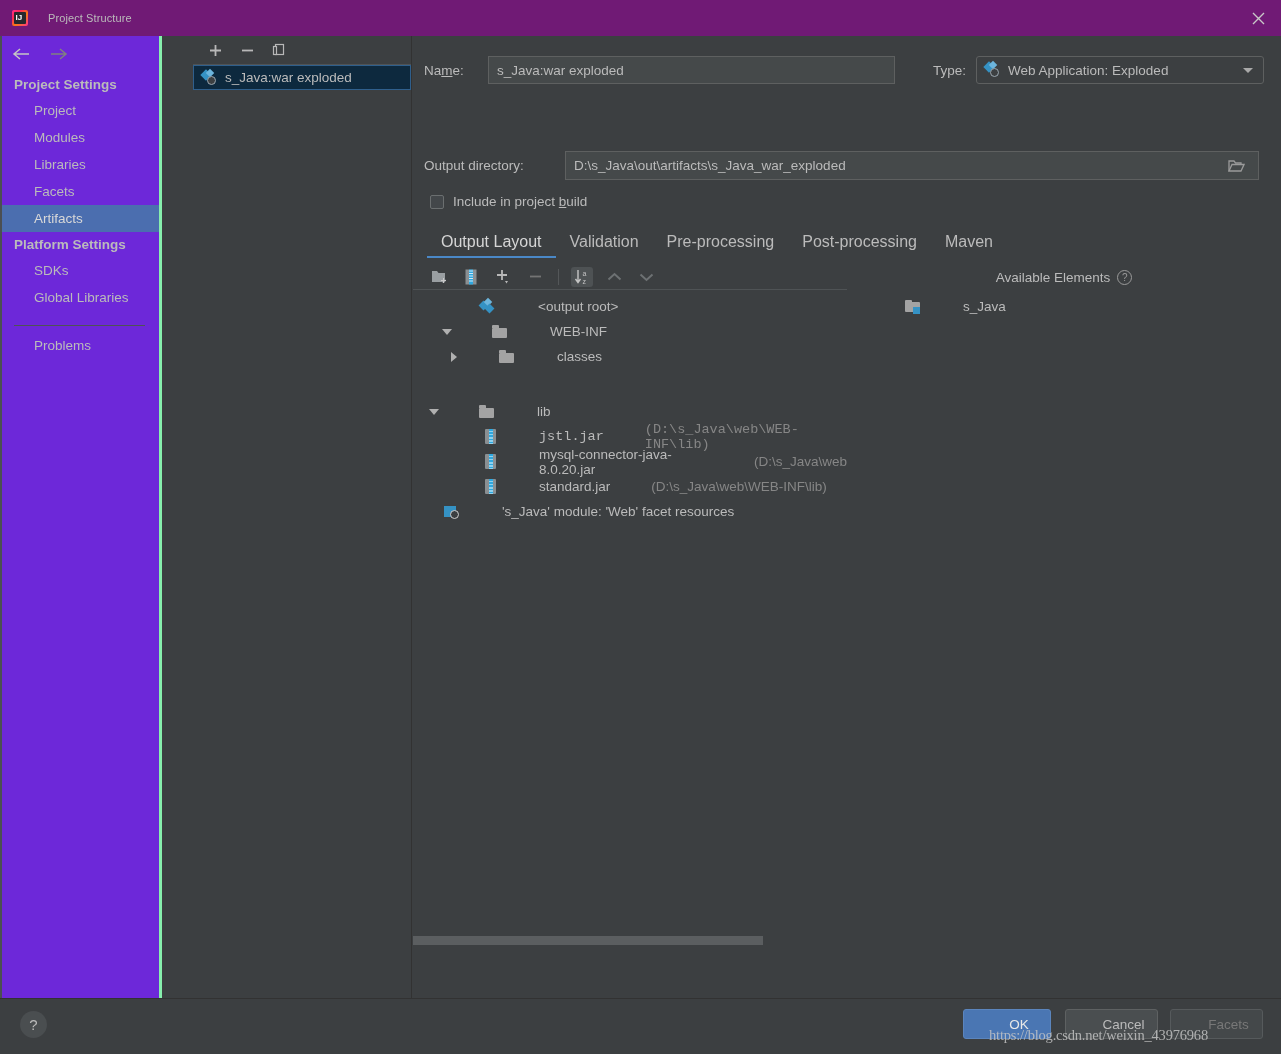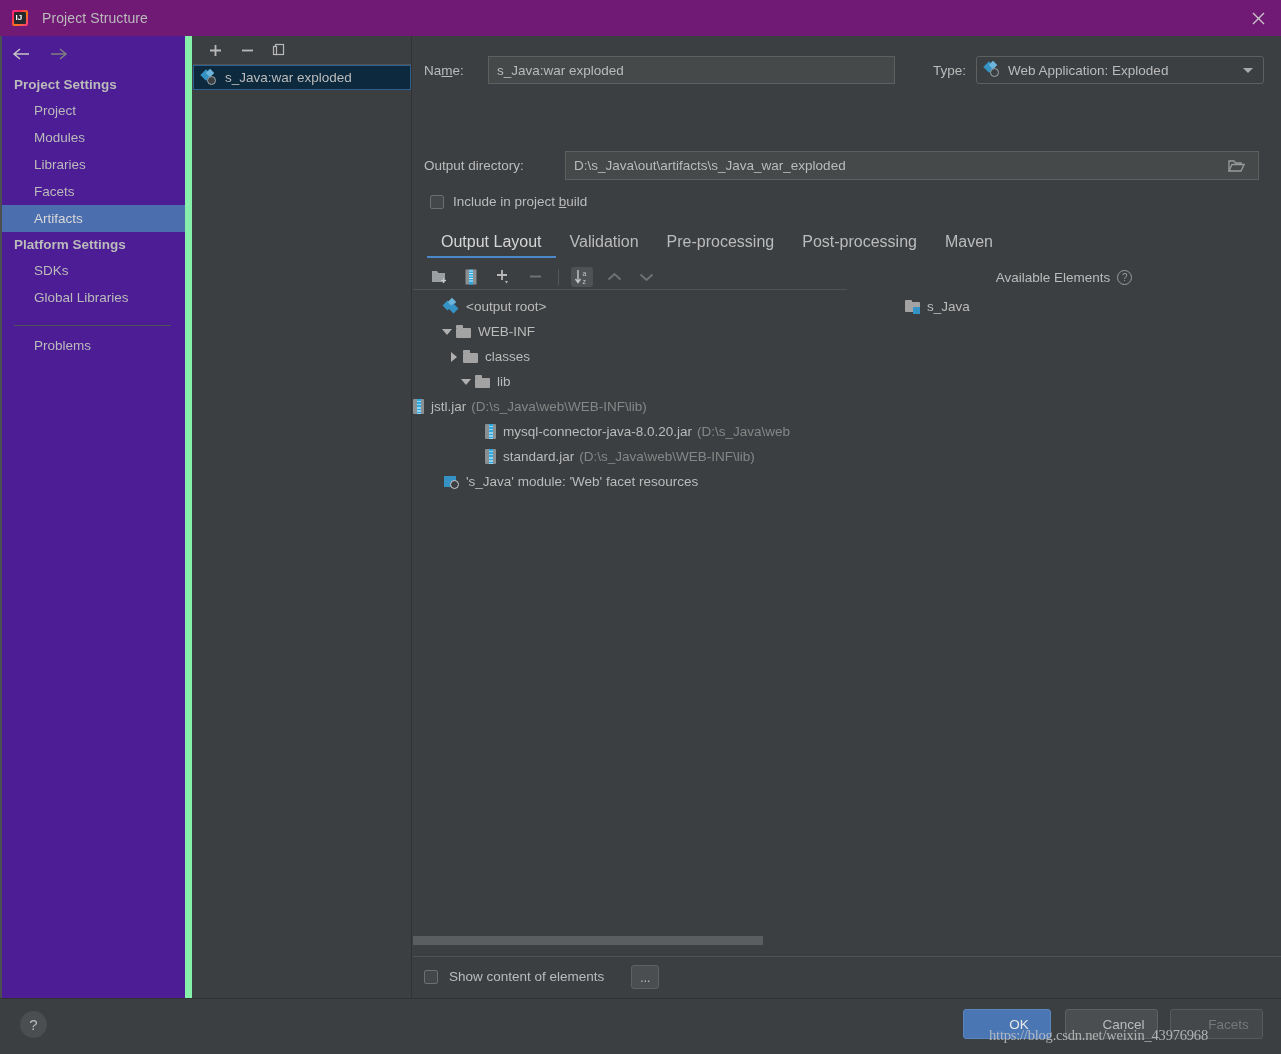--- a/index.html
+++ b/index.html
@@ -20,32 +20,32 @@
     width: 16px; height: 16px; margin-left: 12px; position: relative; flex: none;
   }
   #title-icon .ij-a { position:absolute; left:0; top:0; width:16px; height:16px;
     background: linear-gradient(135deg,#ff318c 0%,#fe2857 28%,#f97a12 58%,#ff318c 100%);
     border-radius: 2px; }
   #title-icon .ij-b { position:absolute; left:2px; top:2px; width:12px; height:12px;
     background:#27282c; border-radius:1px; }
   #title-icon .ij-c { position:absolute; left:3.5px; top:3px; width:9px; height:9px;
     color:#fff; font-size:8px; font-weight:bold; line-height:9px; font-family:"Liberation Sans",sans-serif;}
   #title-text {
-    margin-left: 14px; font-size: 14px; color: #bbbbbb; letter-spacing:.1px;
+    margin-left: 20px; font-size: 11px; color: #bbbbbb; letter-spacing:.1px;
   }
   #close-btn {
     position: absolute; right: 0; top: 0; width: 46px; height: 36px;
     display: flex; align-items: center; justify-content: center; cursor: default;
   }
   #close-btn svg { width: 13px; height: 13px; }
 
   
   #sidebar {
-    position: absolute; left: 0; top: 36px; width: 192px; height: 962px;
-    background: #4c1d95; border-right: 7px solid #86efac;
+    position: absolute; left: 0; top: 36px; width: 162px; height: 962px;
+    background: #6d28d9; border-right: 3px solid #86efac;
   }
   #sidebar-accent {
     position:absolute; left:0; top:0; width:2px; height:962px; background:#4b4f52;
   }
   #nav-arrows { height: 36px; display: flex; align-items: center; padding-left: 10px; gap: 16px; }
   .nav-arrow { width:22px; height:22px; display:flex; align-items:center; justify-content:center; }
   .nav-arrow svg { width:18px; height:14px; }
   .sb-group {
     font-weight: bold; color: #bbbbbb; font-size: 13.5px;
     padding: 5px 0 5px 14px;
@@ -138,21 +138,21 @@
     position:absolute; left: 434px; top: 228px; width: 434px; height: 26px;
     display:flex; align-items:center; justify-content:center; gap:7px;
   }
   #avail-title { font-size: 13.5px; color:#bbbbbb; }
   .qmark { width:15px;height:15px;border:1.3px solid #9a9a9a;border-radius:50%;
     font-size:10px;line-height:13px;text-align:center;color:#9a9a9a;}
 
   
   #tree-left { position:absolute; left:0; top: 258px; width: 434px; }
   #tree-right { position:absolute; left: 434px; top: 258px; width: 434px; }
-  .tnode { display:flex; align-items:center; height:25px; font-size:13.5px; color:#bbbbbb; cursor:default; }
+  .tnode { display:flex; align-items:center; height:25px; font-size:13.5px; color:#bbbbbb; cursor:default;gap:36px; }
   .tnode .path { color:#868686; margin-left:5px; }
   .twist { width:14px; height:14px; flex:none; display:flex; align-items:center; justify-content:center; margin-right:2px; }
   .twist.empty { visibility:hidden; }
   .tri-down { width:0;height:0;border-left:5px solid transparent;border-right:5px solid transparent;border-top:6px solid #b0b0b0;}
   .tri-right { width:0;height:0;border-top:5px solid transparent;border-bottom:5px solid transparent;border-left:6px solid #b0b0b0;}
   .folder-ic { width:15px; height:13px; flex:none; margin-right:7px; position:relative; }
   .folder-ic .tab1 { position:absolute; left:0; top:0; width:7px; height:3px; background:#a3a3a3; border-radius:1px 1px 0 0;}
   .folder-ic .body1 { position:absolute; left:0; top:2.5px; width:15px; height:10px; background:#a3a3a3; border-radius:1px;}
   .mod-ic { width:15px;height:14px; flex:none; margin-right:7px; position:relative;}
   .mod-ic .sq { position:absolute; left:0;top:1px;width:12px;height:11px;background:#3592c4;}
@@ -414,32 +414,32 @@
       <span class="twist">
           <span class="tri-right"></span>
         </span>
       <span class="folder-ic">
           <span class="tab1"></span>
           <span class="body1"></span>
         </span>
       <span>classes</span>
     </div>
 
-    <div class="tnode" style="padding-left:46px;">
+    <div class="tnode" style="padding-left:14px;margin-top:30px;">
       <span class="twist">
           <span class="tri-down"></span>
         </span>
       <span class="folder-ic">
           <span class="tab1"></span>
           <span class="body1"></span>
         </span>
       <span>lib</span>
     </div>
 
-    <div class="tnode" style="">
+    <div class="tnode" style="padding-left:72px;font-family:Liberation Mono, monospace;">
       <span class="jar-ic">
           <span class="jb"></span>
           <span class="jz"></span>
         </span>
       <span>jstl.jar</span>
       <span class="path">(D:\s_Java\web\WEB-INF\lib)</span>
     </div>
 
     <div class="tnode" style="padding-left:72px;">
       <span class="jar-ic">
@@ -477,25 +477,20 @@
       </span>
       <span>s_Java</span>
     </div>
   </div>
 
   <div id="hscroll">
     <div id="hscroll-track"></div>
     <div id="hscroll-thumb"></div>
   </div>
 
-  <div id="show-content-row">
-    <span class="cb"></span>
-    <span class="cb-label">Show content of elements</span>
-    <span id="dots-btn">...</span>
-  </div>
 </div>
 
 <div id="bottom-bar">
   <div id="help-circle">?</div>
   <div class="dlg-btn" id="btn-ok">OK</div>
   <div class="dlg-btn" id="btn-cancel">Cancel</div>
   <div class="dlg-btn" id="btn-apply">Facets</div>
 </div>
 
 <div id="watermark">https://blog.csdn.net/weixin_43976968</div>

